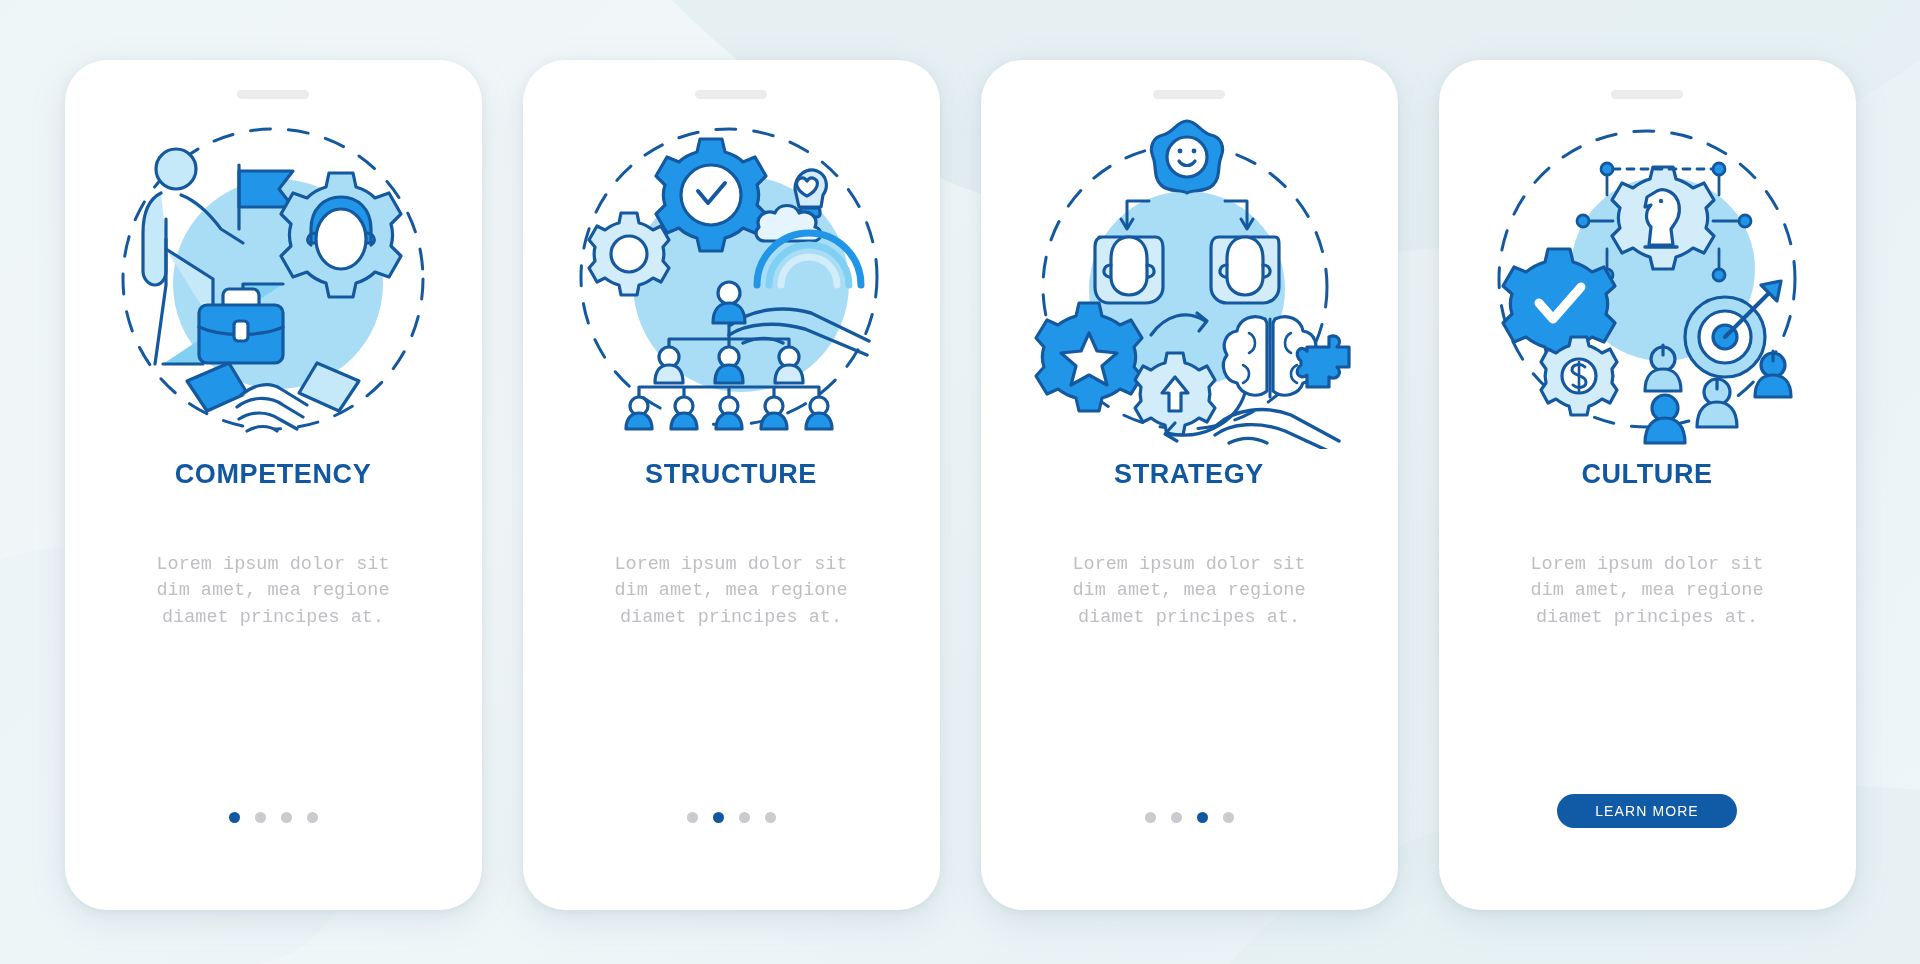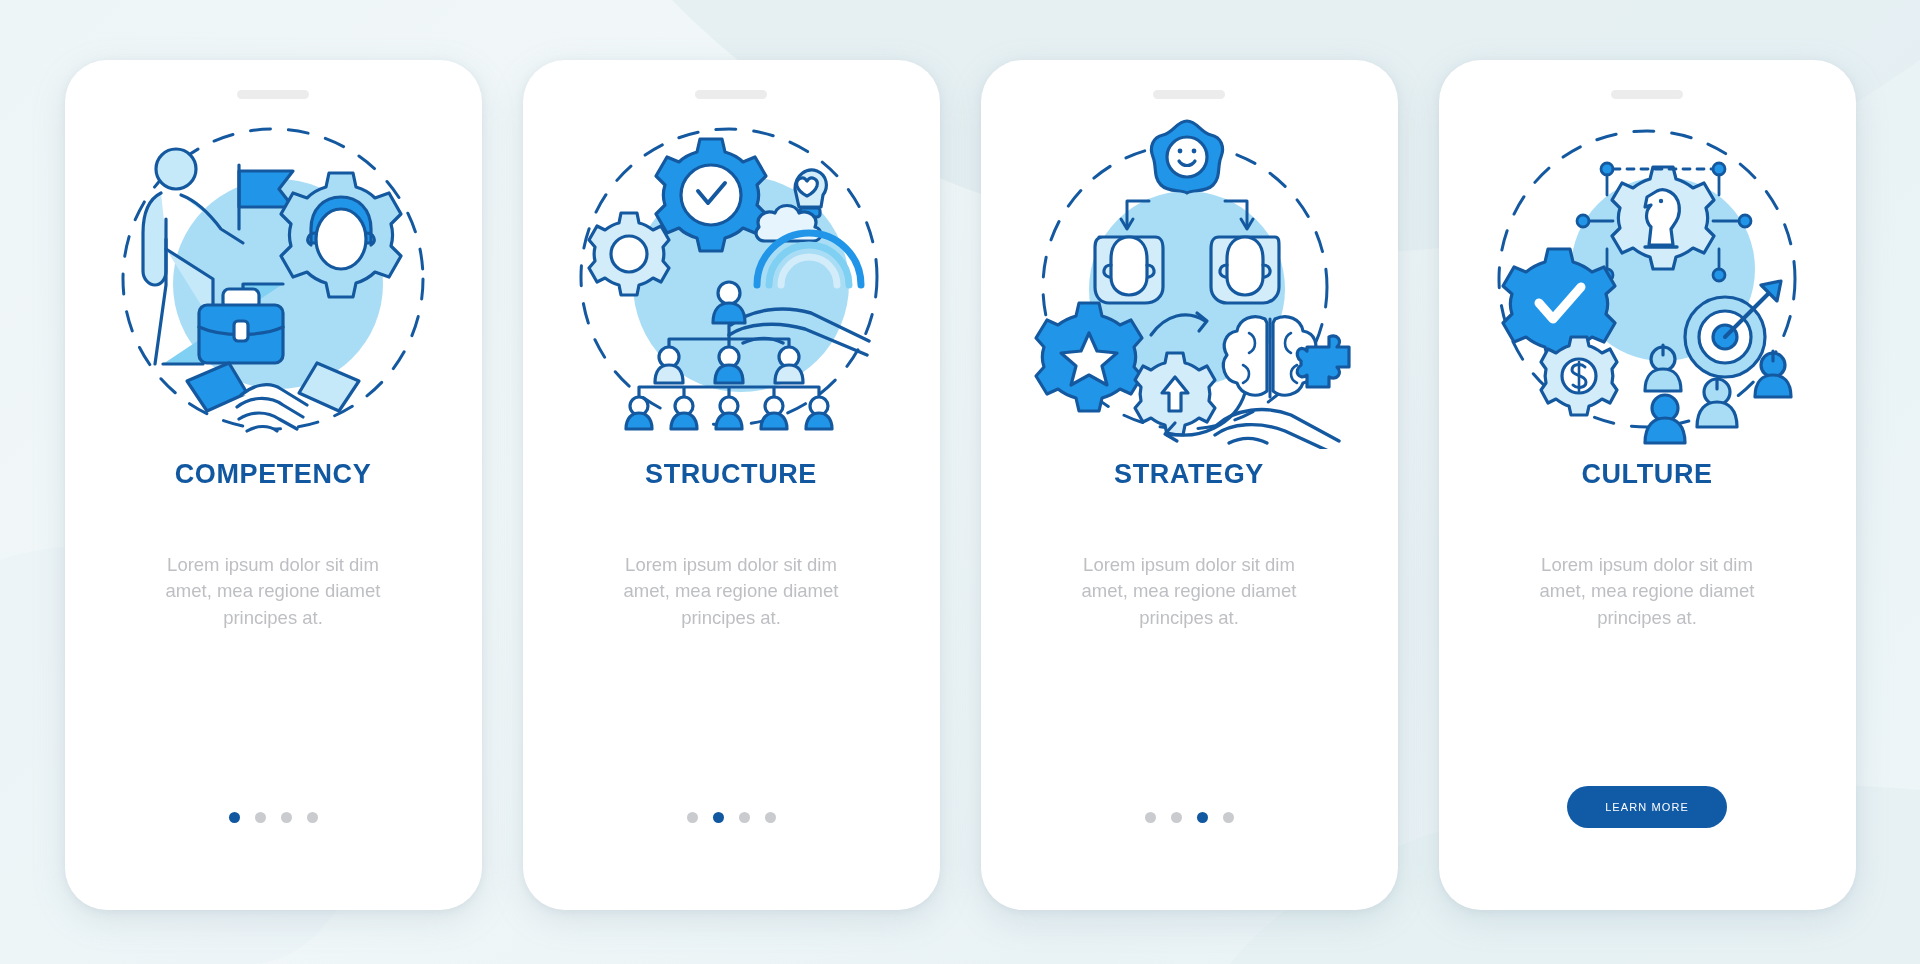--- a/index.html
+++ b/index.html
@@ -82,20 +82,21 @@
     flex: none;
   }
   .card-body {
     width: 250px;
     font-size: 18.5px;
     line-height: 1.42;
     color: #bdbfc3;
     text-align: center;
     margin-top: 62px;
     flex: none;
+    font-family: Liberation Mono, monospace;
   }
 
   
   .dots {
     display: flex;
     gap: 15px;
     align-items: center;
     justify-content: center;
     margin-top: auto;
     margin-bottom: 78px;
@@ -106,23 +107,23 @@
 
   
   .cta {
     margin-top: auto;
     margin-bottom: 73px;
     flex: none;
     border: none;
     background: #115aa6;
     color: #ffffff;
     font-family: "Liberation Sans", sans-serif;
-    font-size: 11px;
+    font-size: 14px;
     letter-spacing: 1.1px;
-    padding: 15px 38px;
+    padding: 9px 38px;
     border-radius: 30px;
     cursor: pointer;
   }
 </style>
 </head>
 <body>
 
 <div class="bg-deco">
   <svg viewBox="0 0 1920 964" preserveAspectRatio="none">
     <path d="M620 -60 C 760 120, 980 230, 1260 250 C 1520 268, 1720 200, 1920 60 L1920 -80 Z" fill="#e4eff2" opacity="0.85"></path>

